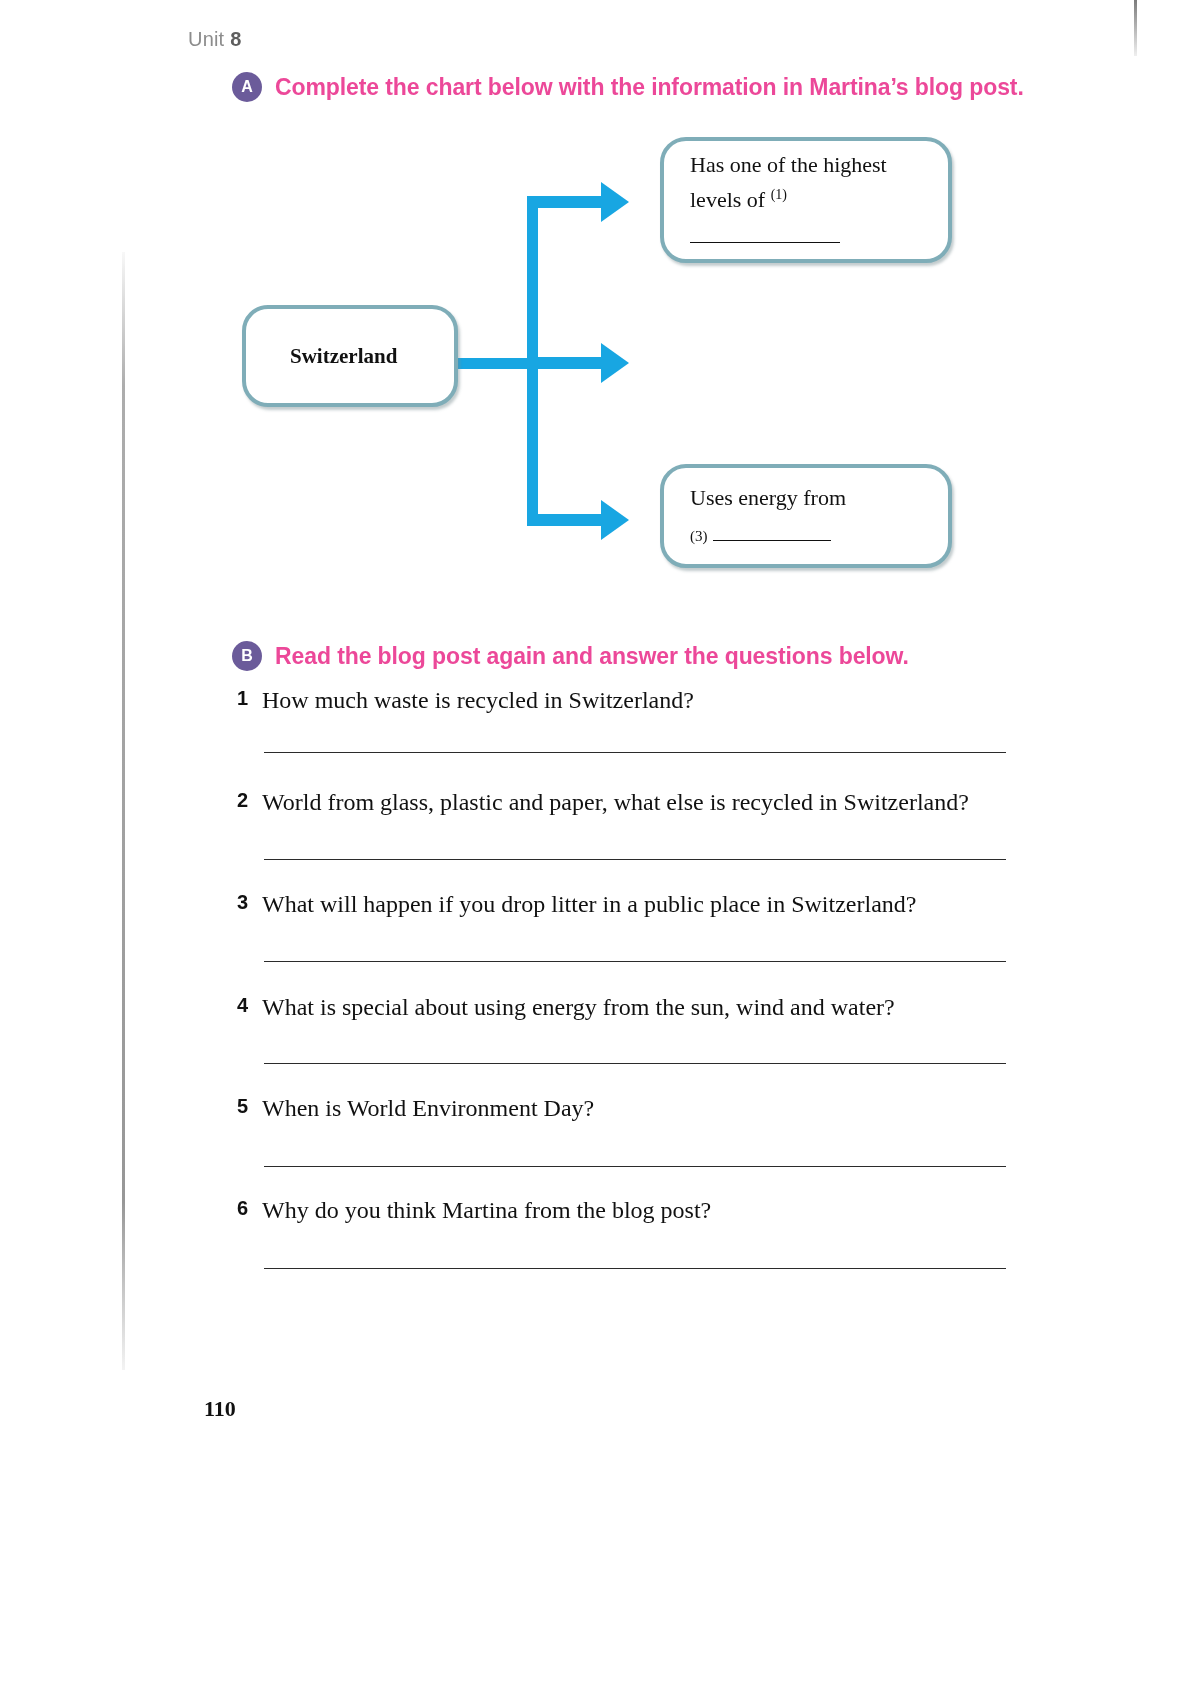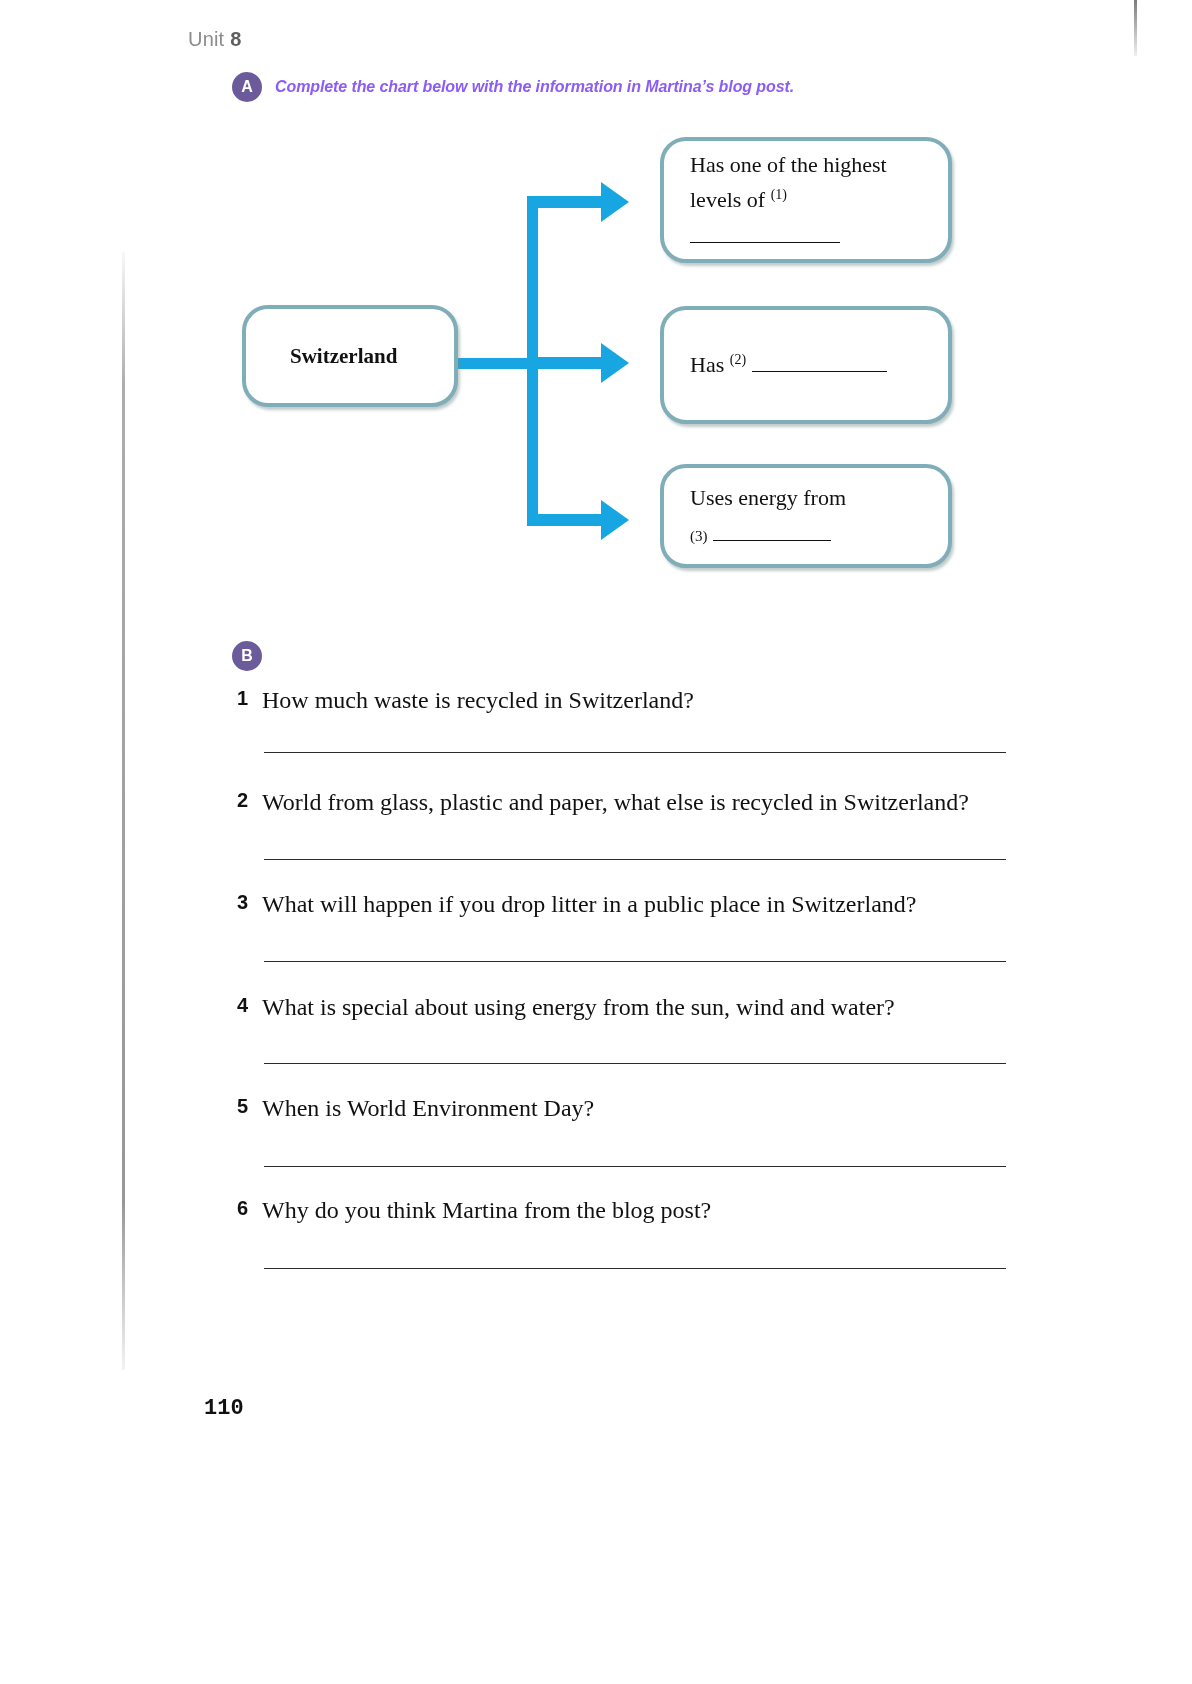--- a/index.html
+++ b/index.html
@@ -75,24 +75,23 @@
     font-family: "Liberation Sans", "DejaVu Sans", sans-serif;
     font-weight: bold;
     font-size: 16px;
     display: flex;
     align-items: center;
     justify-content: center;
     flex: 0 0 auto;
   }
   .ex-text {
     font-family: "Liberation Sans", "DejaVu Sans", sans-serif;
-    font-style: italic;
-    font-weight: bold;
-    font-size: 16px;
-    color: #8b5cf6;
+    font-weight: bold;
+    font-size: 23px;
+    color: #ec4899;
     letter-spacing: -0.1px;
   }
   #ex-a { left: 196px; top: 72px; }
   #ex-b { left: 196px; top: 641px; }
 
   
   .chart-area {
     position: absolute;
     left: 0;
     top: 0;
@@ -188,21 +187,21 @@
     left: 228px;
     width: 742px;
     height: 0;
     border-top: 1.8px solid #2b2b2b;
   }
 
   .page-number {
     position: absolute;
     left: 168px;
     top: 1396px;
-    font-family: Liberation Mono, monospace;
+    font-family: Liberation Serif, serif;
     font-weight: bold;
     font-size: 22px;
     color: #111111;
   }
 </style>
 </head>
 <body>
 
 <div id="page">
 
@@ -242,45 +241,37 @@
     <div class="node" id="node-1">
       <div class="node-inner">
         <div class="node-text">
           <span>Has one of the highest levels of</span>
           <span class="sup-num">(1)</span>
           <span class="blank-rule blank-150"></span>
         </div>
       </div>
     </div>
 
-    <div class="node" id="node-2">
-      <div class="node-inner">
-        <div class="node-text">
-          <span>Has</span>
-          <span class="sup-num">(2)</span>
-          <span class="blank-rule blank-135"></span>
-        </div>
-      </div>
-    </div>
 
     <div class="node" id="node-3">
       <div class="node-inner">
         <div class="node-text">
           <div>Uses energy from</div>
           <div>
             <span class="sup-num" style="vertical-align: baseline; font-size:15px;">(3)</span>
             <span class="blank-rule blank-118"></span>
           </div>
         </div>
       </div>
     </div>
   </div>
 
   <div class="ex-header" id="ex-b">
     <div class="ex-badge">B</div>
+    <div class="ex-text">Read the blog post again and answer the questions below.</div>
   </div>
 
   <div class="question" style="left:196px; top:687px;">
     <div class="q-num">1</div>
     <div class="q-text">How much waste is recycled in Switzerland?</div>
   </div>
   <div class="answer-line" style="top:752px;"></div>
 
   <div class="question" style="left:196px; top:789px;">
     <div class="q-num">2</div>

